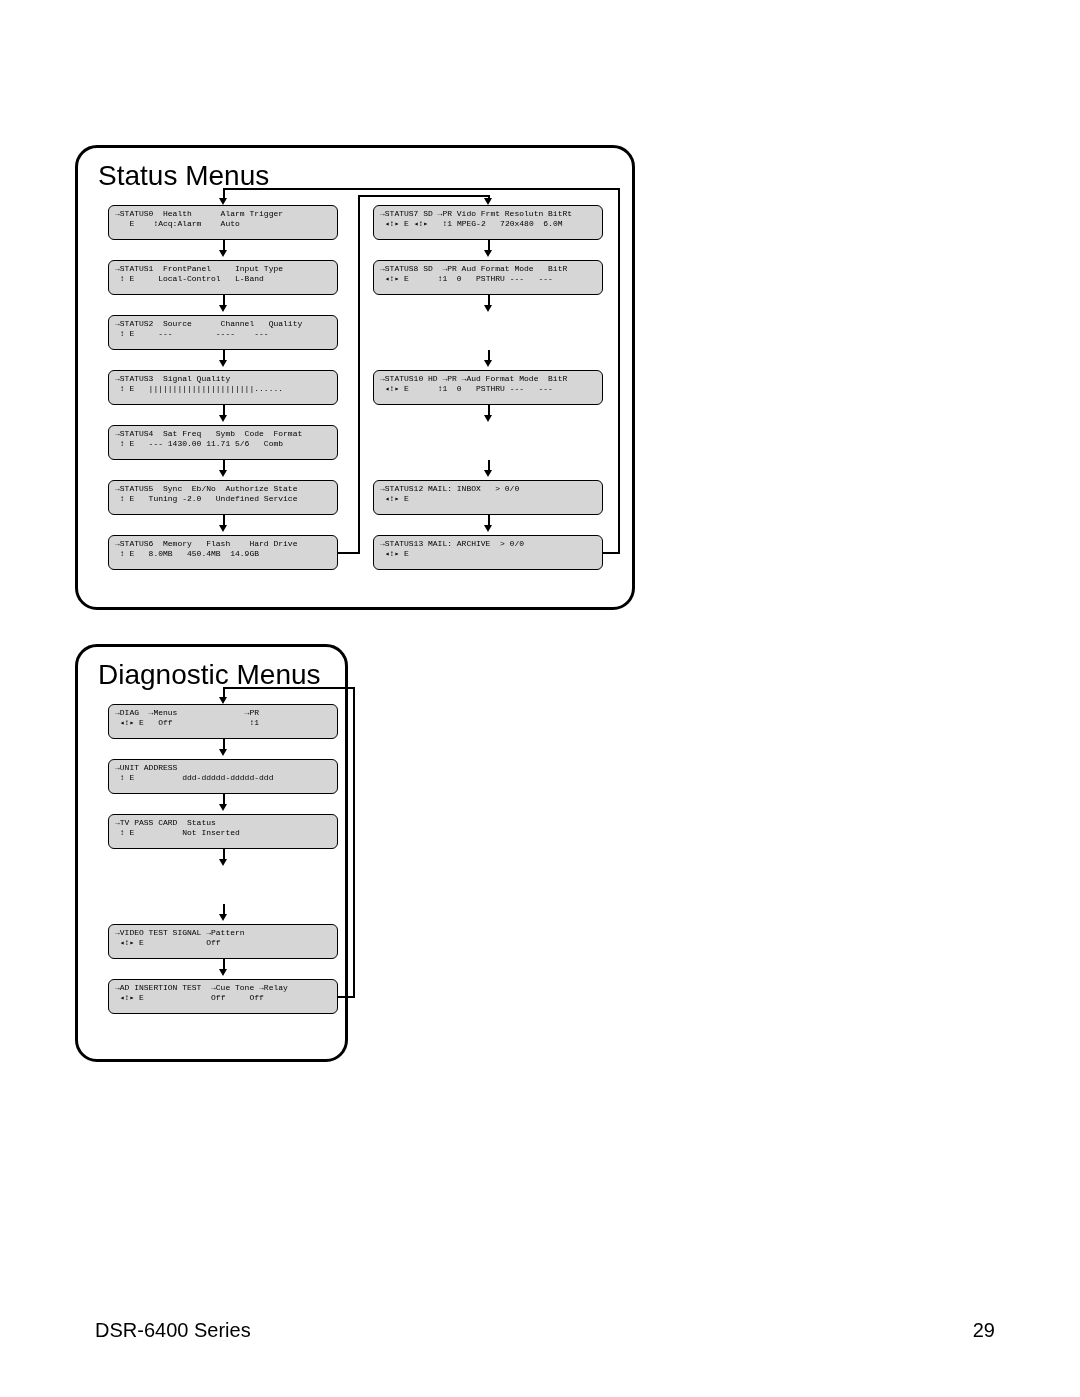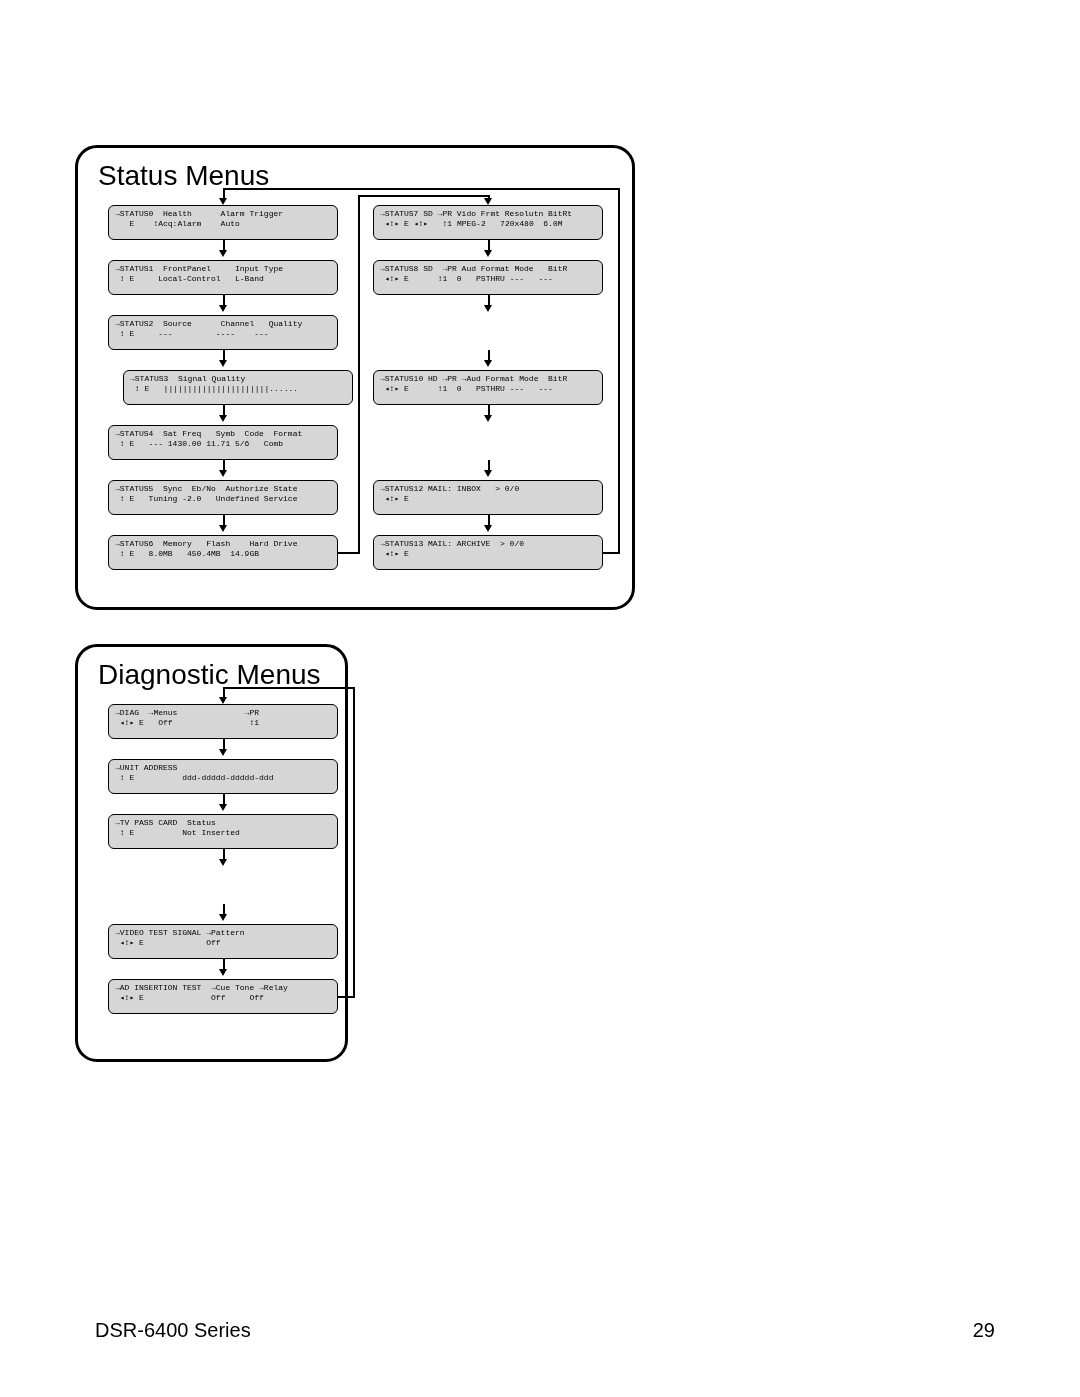--- a/index.html
+++ b/index.html
@@ -42,21 +42,21 @@
     <div class="mbox" style="left:30px;top:112px"><span>→STATUS1  FrontPanel     Input Type</span>
 <span> ↕ E     Local-Control   L-Band</span></div>
 
     <div class="varrow" style="left:145px;top:147px;height:12px"></div>
     <div class="vhead" style="left:141px;top:157px"></div>
     <div class="mbox" style="left:30px;top:167px"><span>→STATUS2  Source      Channel   Quality</span>
 <span> ↕ E     ---         ----    ---</span></div>
 
     <div class="varrow" style="left:145px;top:202px;height:12px"></div>
     <div class="vhead" style="left:141px;top:212px"></div>
-    <div class="mbox" style="left:45px;top:222px"><span>→STATUS3  Signal Quality</span>
+    <div class="mbox" style="left:30px;top:222px"><span>→STATUS3  Signal Quality</span>
 <span> ↕ E   ||||||||||||||||||||||......</span></div>
 
     <div class="varrow" style="left:145px;top:257px;height:12px"></div>
     <div class="vhead" style="left:141px;top:267px"></div>
     <div class="mbox" style="left:30px;top:277px"><span>→STATUS4  Sat Freq   Symb  Code  Format</span>
 <span> ↕ E   --- 1430.00 11.71 5/6   Comb</span></div>
 
     <div class="varrow" style="left:145px;top:312px;height:12px"></div>
     <div class="vhead" style="left:141px;top:322px"></div>
     <div class="mbox" style="left:30px;top:332px"><span>→STATUS5  Sync  Eb/No  Authorize State</span>

